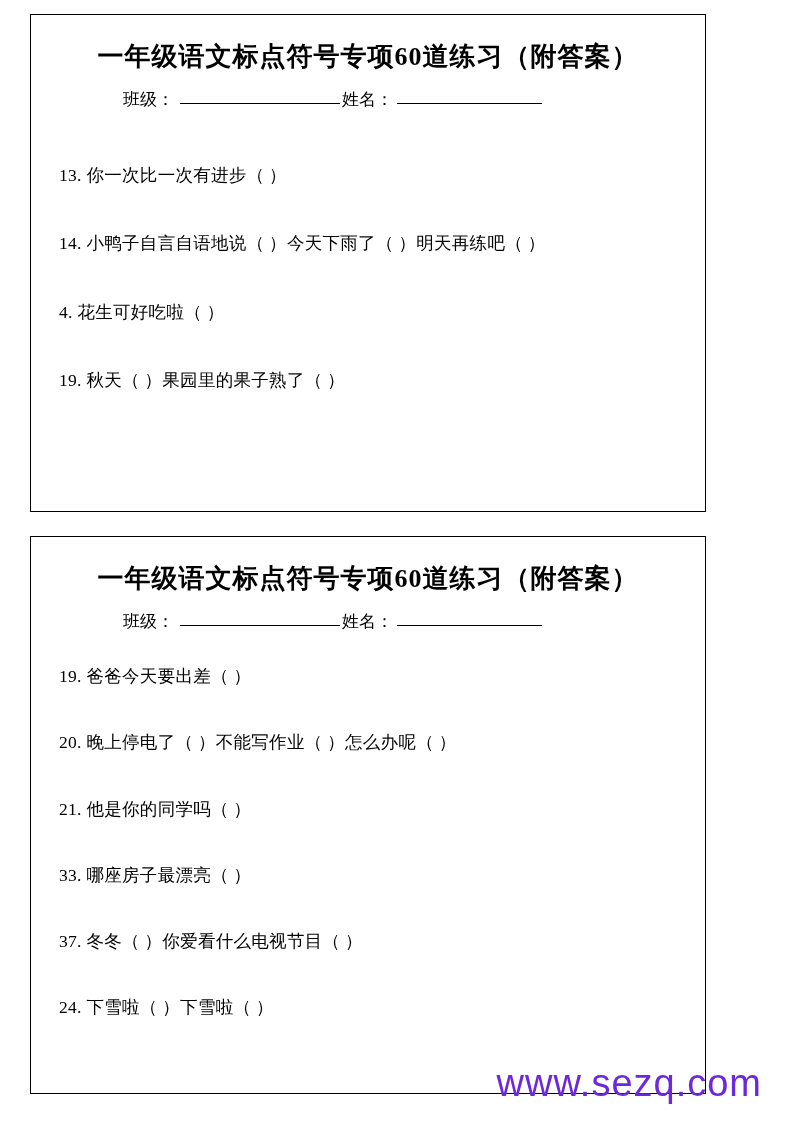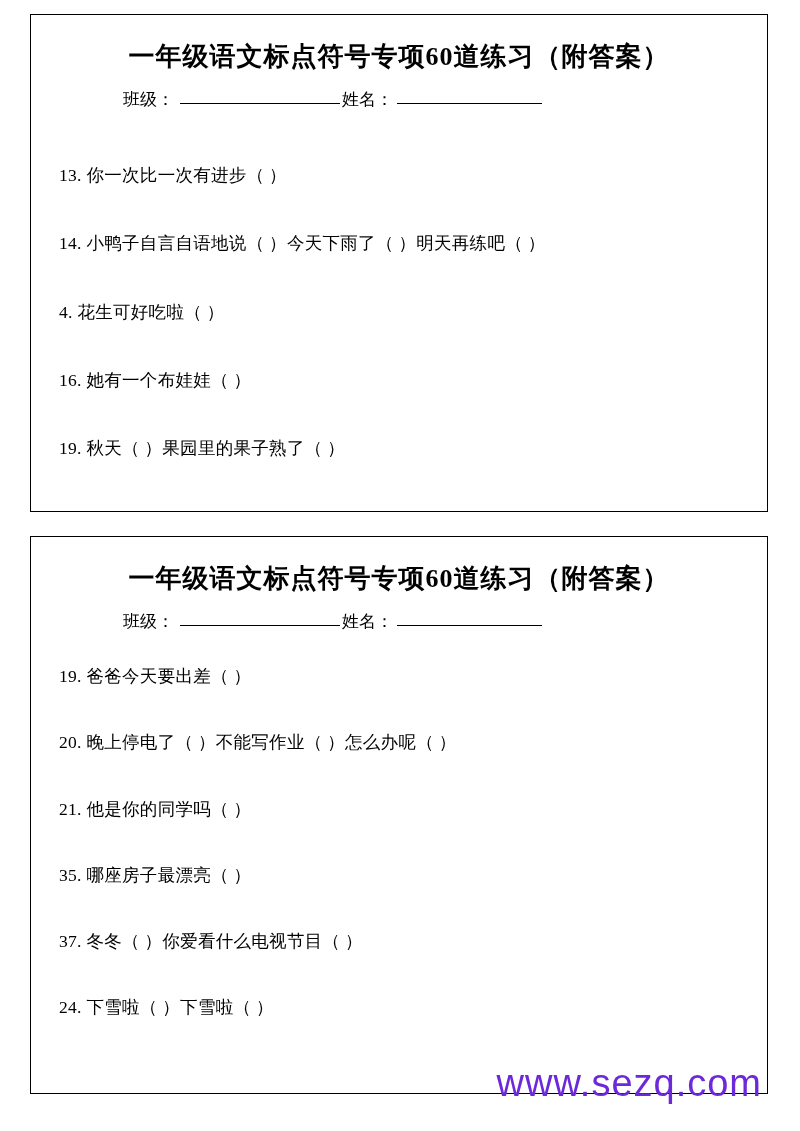--- a/index.html
+++ b/index.html
@@ -11,21 +11,21 @@
     width: 800px;
     height: 1131px;
     font-family: "Liberation Serif", "DejaVu Serif", serif;
     color: #000000;
     position: relative;
     overflow: hidden;
   }
   .page {
     position: absolute;
     left: 30px;
-    width: 738px;
+    width: 676px;
     box-sizing: border-box;
     border: 1.5px solid #000;
     background: #fff;
   }
   #sheet-1 { top: 14px; height: 498px; }
   #sheet-2 { top: 536px; height: 558px; }
 
   .sheet-title {
     text-align: center;
     font-size: 26px;
@@ -89,36 +89,35 @@
   <div class="meta-row">
     <span class="meta-label">班级：</span>
     <span class="meta-blank blank-class"></span>
     <span class="meta-label">姓名：</span>
     <span class="meta-blank blank-name"></span>
   </div>
   <div class="items">
     <div class="item">13. 你一次比一次有进步（        ）</div>
     <div class="item">14. 小鸭子自言自语地说（        ）今天下雨了（        ）明天再练吧（        ）</div>
     <div class="item">4. 花生可好吃啦（        ）</div>
-    <div class="item">16. 她有一个布娃娃（        ）</div>
     <div class="item">19. 秋天（        ）果园里的果子熟了（        ）</div>
   </div>
 </div>
 
 <div class="page" id="sheet-2">
   <div class="sheet-title">一年级语文标点符号专项60道练习（附答案）</div>
   <div class="meta-row">
     <span class="meta-label">班级：</span>
     <span class="meta-blank blank-class"></span>
     <span class="meta-label">姓名：</span>
     <span class="meta-blank blank-name"></span>
   </div>
   <div class="items">
     <div class="item">19. 爸爸今天要出差（        ）</div>
     <div class="item">20. 晚上停电了（        ）不能写作业（        ）怎么办呢（        ）</div>
     <div class="item">21. 他是你的同学吗（        ）</div>
-    <div class="item">35. 哪座房子最漂亮（        ）</div>
+    <div class="item">33. 哪座房子最漂亮（        ）</div>
     <div class="item">37. 冬冬（        ）你爱看什么电视节目（        ）</div>
     <div class="item">24. 下雪啦（        ）下雪啦（        ）</div>
   </div>
 </div>
 
 <div class="watermark">www.sezq.com</div>
 
 </body></html>

